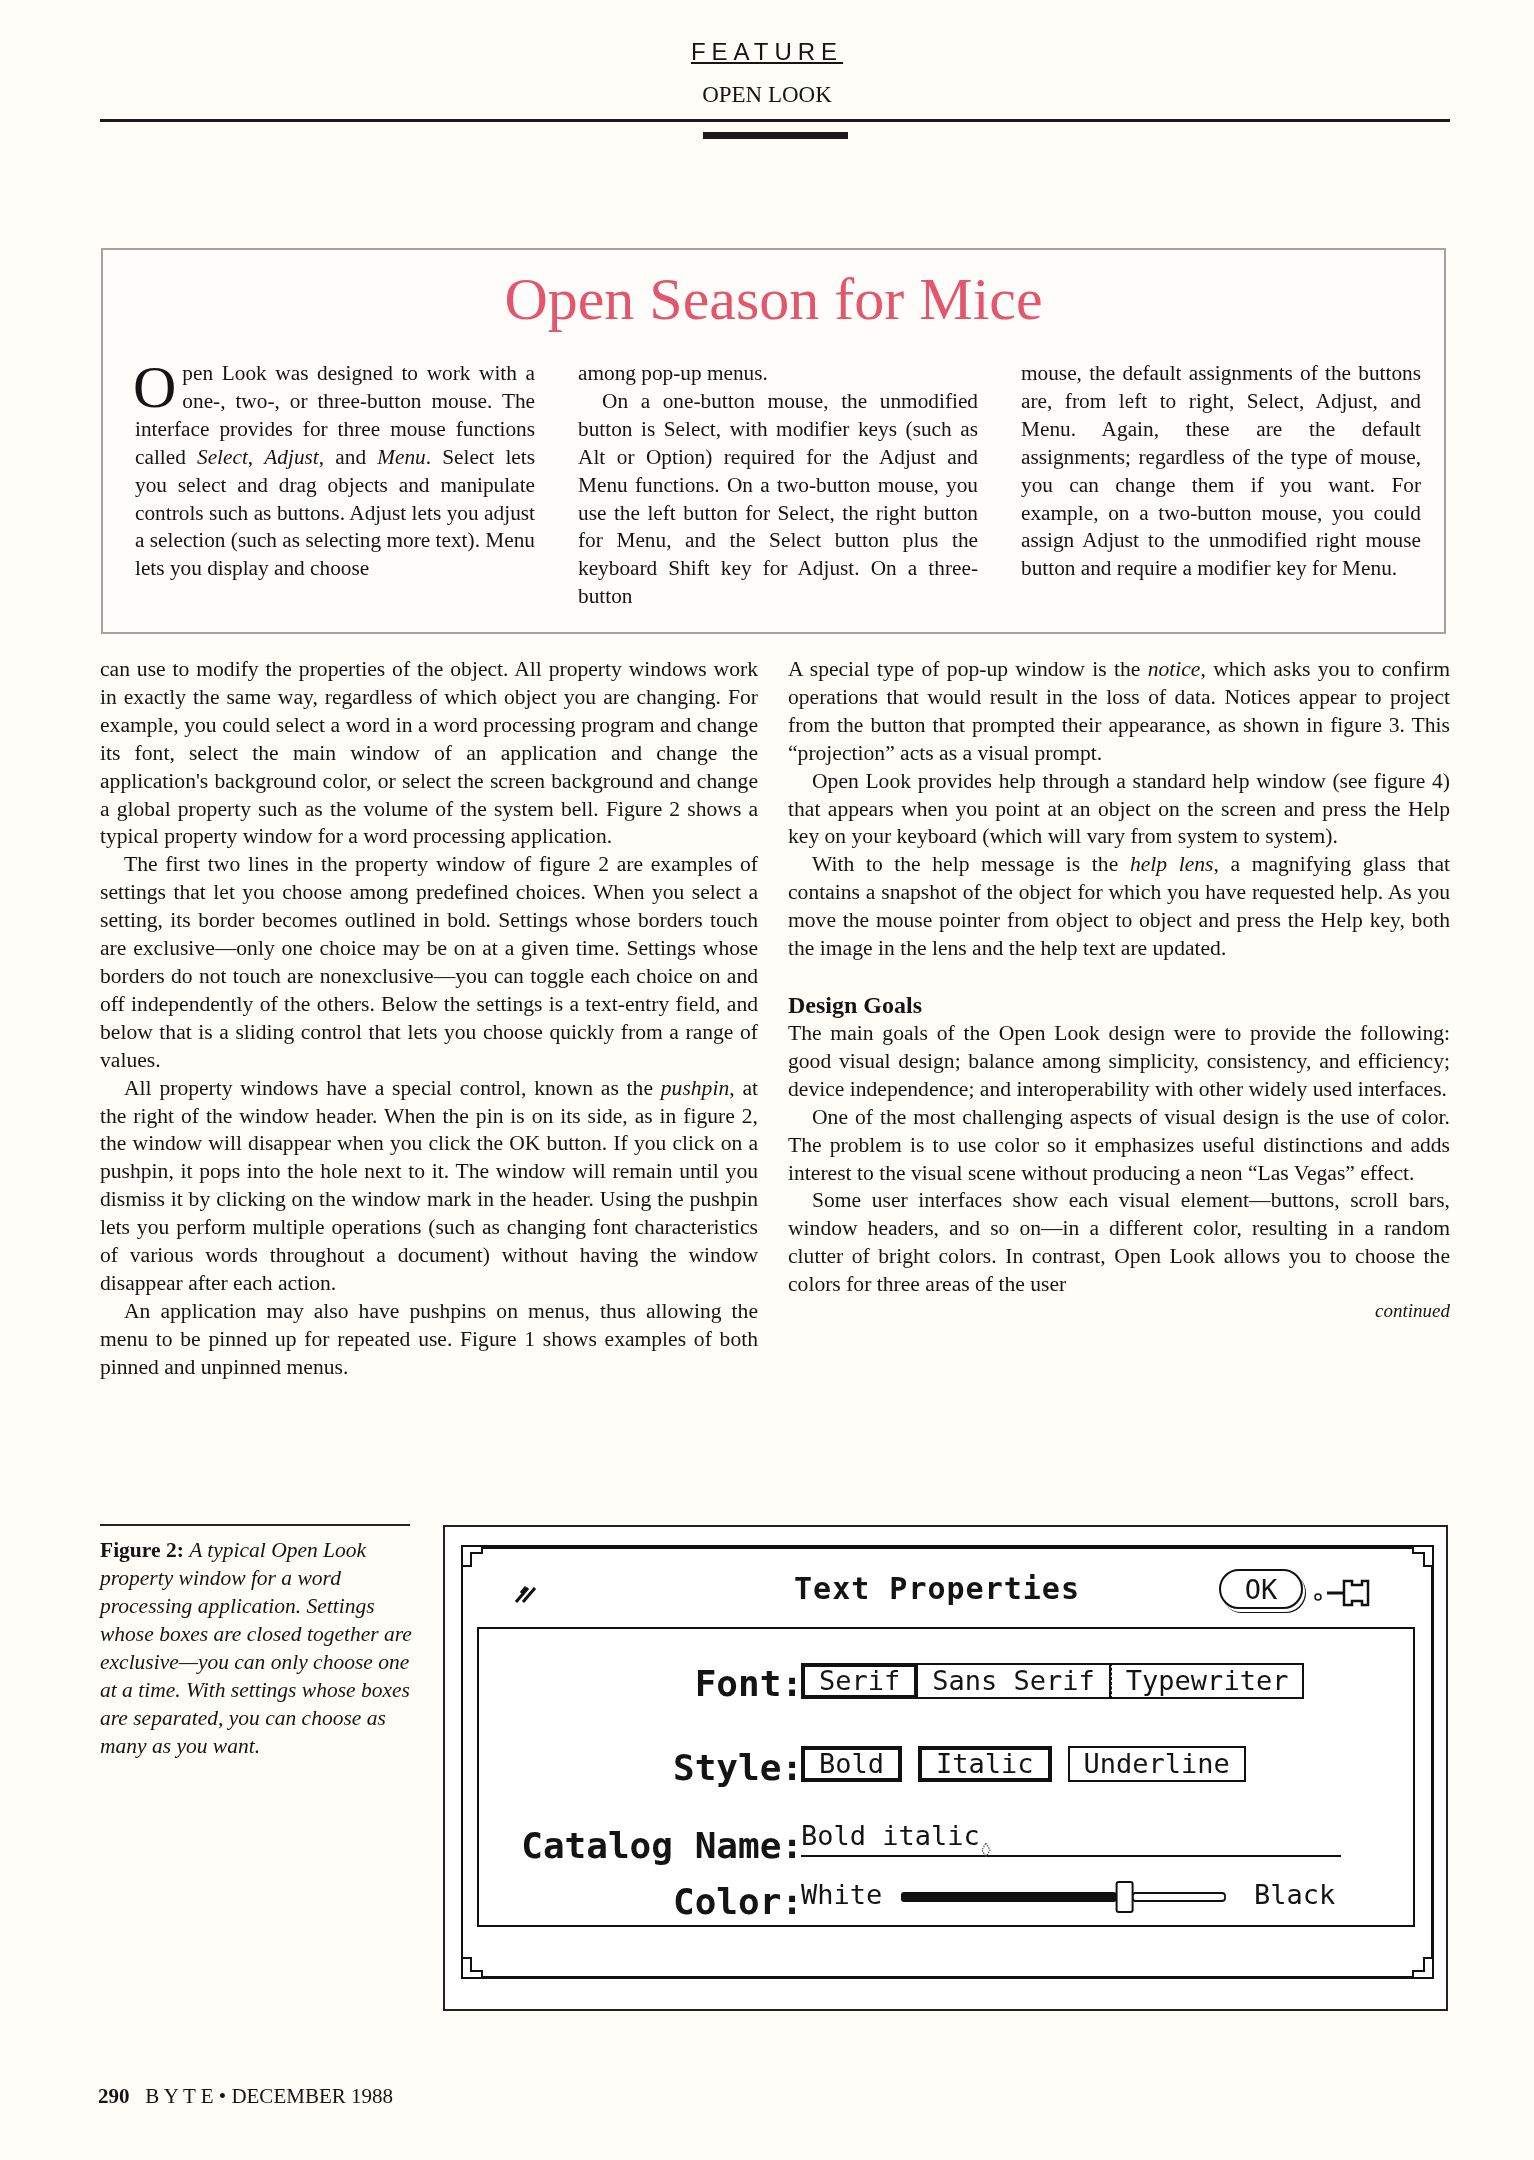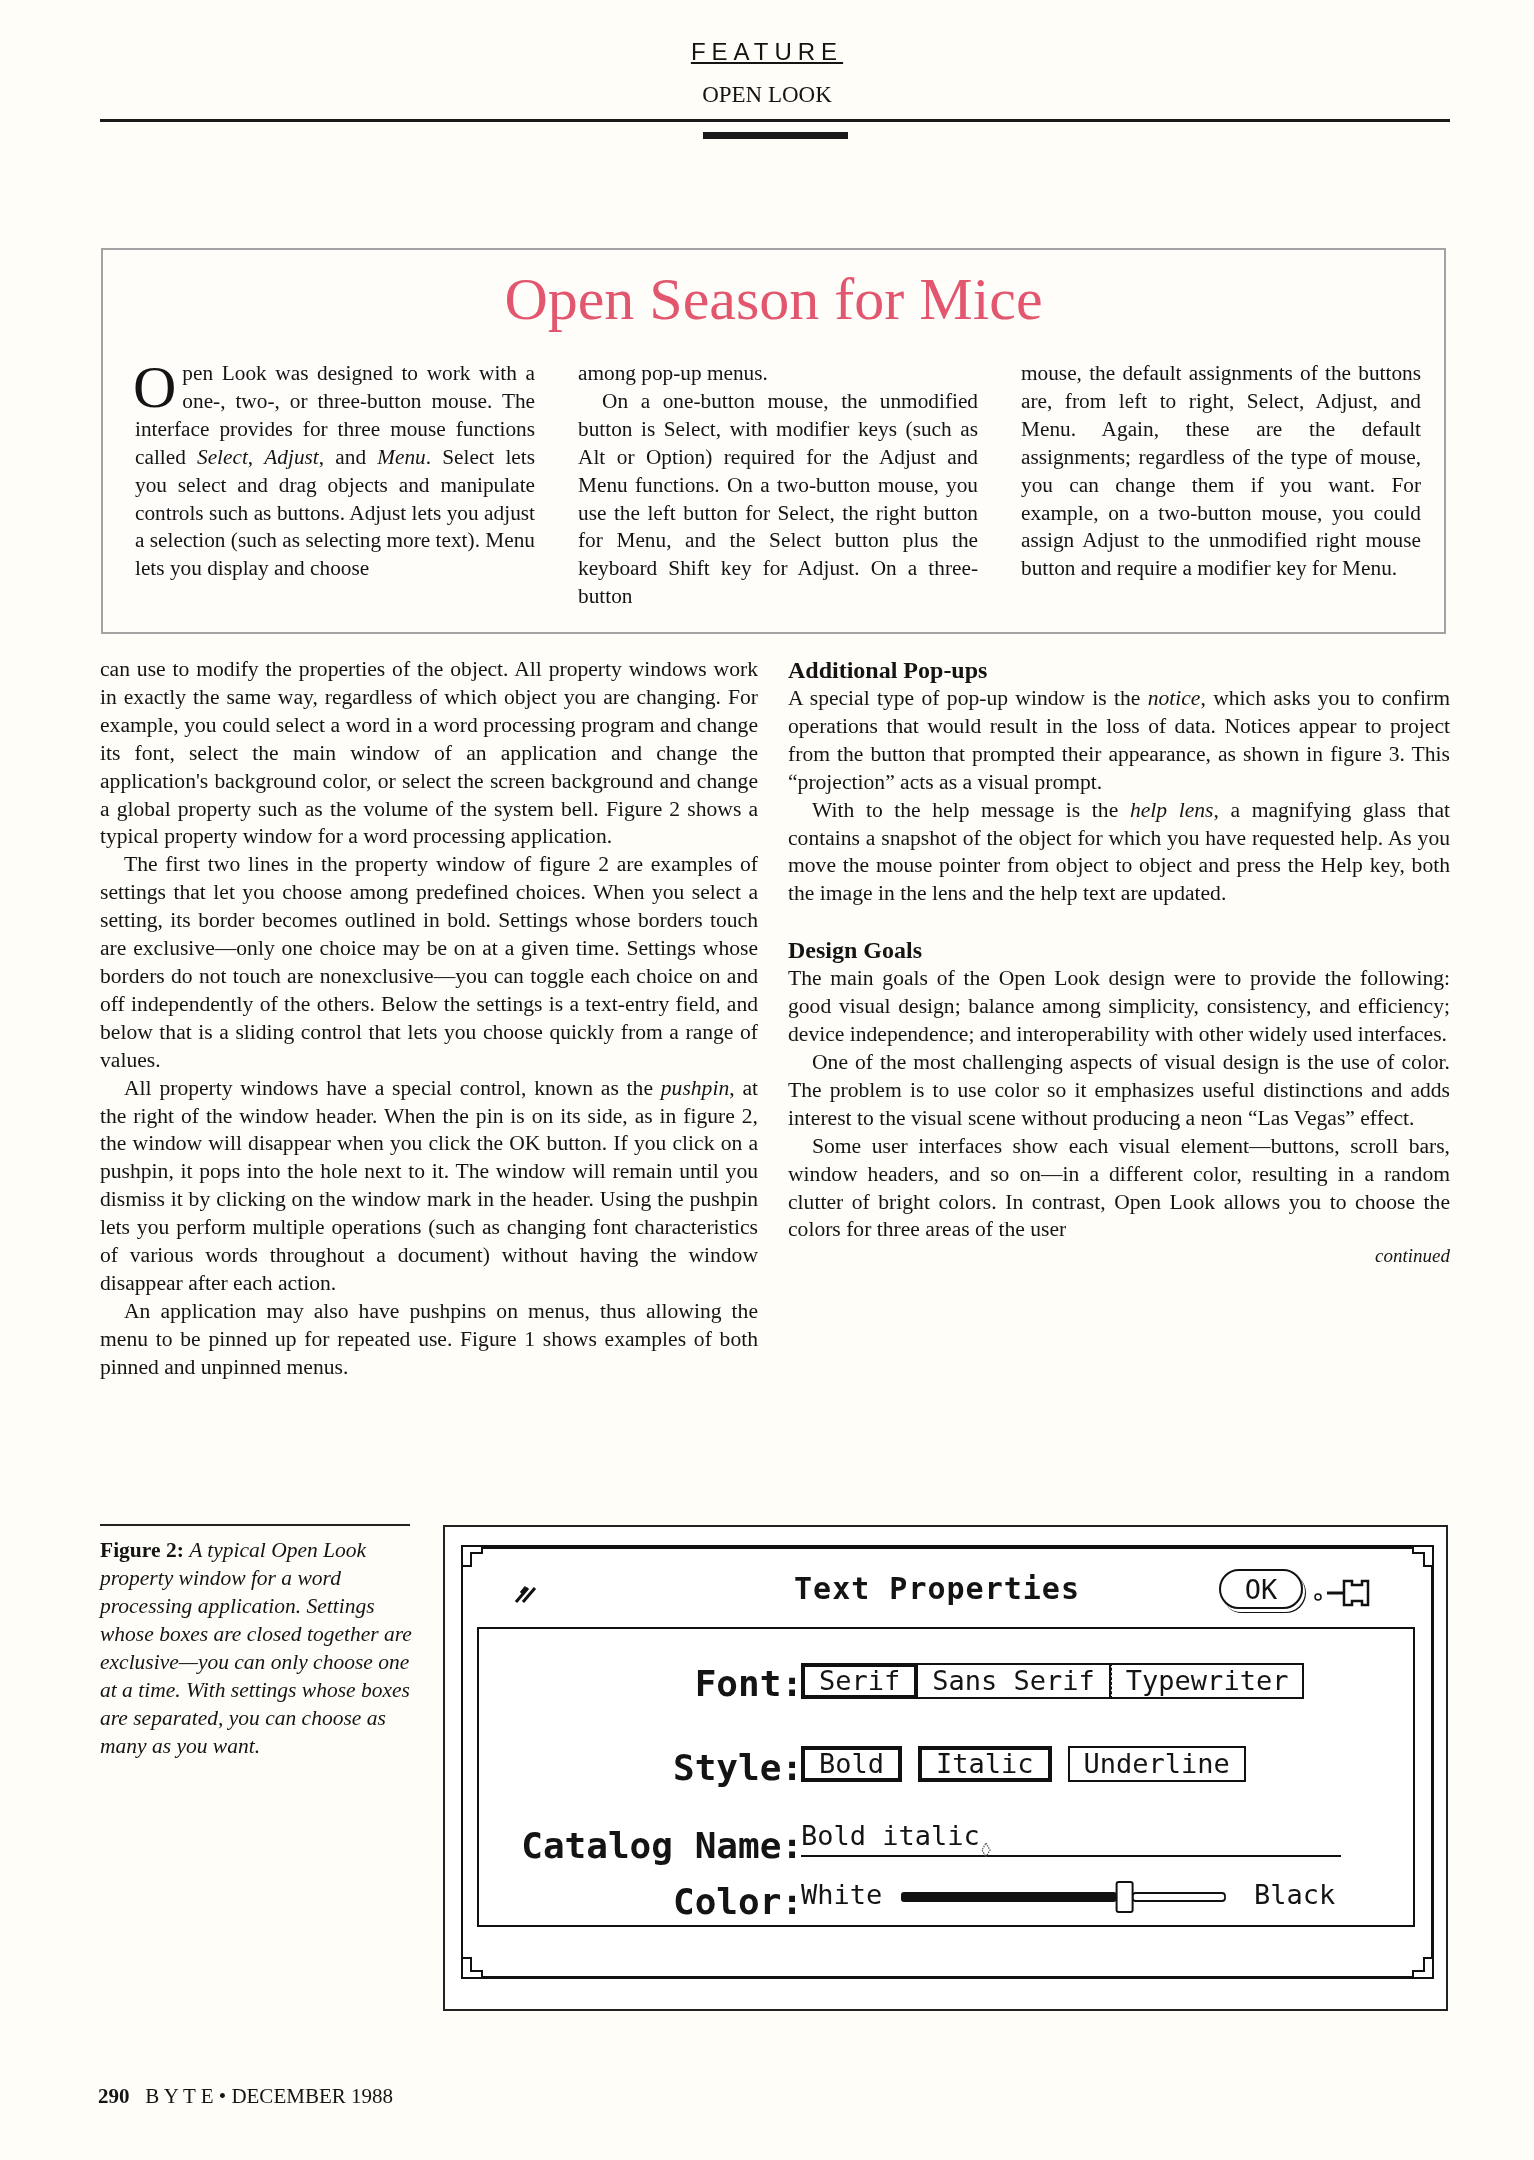--- a/index.html
+++ b/index.html
@@ -119,22 +119,22 @@
 </div>
 
 <div id="col-left" class="col">
   <p>can use to modify the properties of the object. All property windows work in exactly the same way, regardless of which object you are changing. For example, you could select a word in a word processing program and change its font, select the main window of an application and change the application's background color, or select the screen background and change a global property such as the volume of the system bell. Figure 2 shows a typical property window for a word processing application.</p>
   <p class="indent">The first two lines in the property window of figure 2 are examples of settings that let you choose among predefined choices. When you select a setting, its border becomes outlined in bold. Settings whose borders touch are exclusive—only one choice may be on at a given time. Settings whose borders do not touch are nonexclusive—you can toggle each choice on and off independently of the others. Below the settings is a text-entry field, and below that is a sliding control that lets you choose quickly from a range of values.</p>
   <p class="indent"><span>All property windows have a special control, known as the </span><i>pushpin</i><span>, at the right of the window header. When the pin is on its side, as in figure 2, the window will disappear when you click the OK button. If you click on a pushpin, it pops into the hole next to it. The window will remain until you dismiss it by clicking on the window mark in the header. Using the pushpin lets you perform multiple operations (such as changing font characteristics of various words throughout a document) without having the window disappear after each action.</span></p>
   <p class="indent">An application may also have pushpins on menus, thus allowing the menu to be pinned up for repeated use. Figure 1 shows examples of both pinned and unpinned menus.</p>
 </div>
 
 <div id="col-right" class="col">
-  <h3 class="subhead">Additional Pop-ups</h3>
   <p><span>A special type of pop-up window is the </span><i>notice</i><span>, which asks you to confirm operations that would result in the loss of data. Notices appear to project from the button that prompted their appearance, as shown in figure 3. This “projection” acts as a visual prompt.</span></p>
+  <p class="indent">Open Look provides help through a standard help window (see figure 4) that appears when you point at an object on the screen and press the Help key on your keyboard (which will vary from system to system).</p>
   <p class="indent"><span>With to the help message is the </span><i>help lens</i><span>, a magnifying glass that contains a snapshot of the object for which you have requested help. As you move the mouse pointer from object to object and press the Help key, both the image in the lens and the help text are updated.</span></p>
   <div class="gap"></div>
   <h3 class="subhead">Design Goals</h3>
   <p>The main goals of the Open Look design were to provide the following: good visual design; balance among simplicity, consistency, and efficiency; device independence; and interoperability with other widely used interfaces.</p>
   <p class="indent">One of the most challenging aspects of visual design is the use of color. The problem is to use color so it emphasizes useful distinctions and adds interest to the visual scene without producing a neon “Las Vegas” effect.</p>
   <p class="indent">Some user interfaces show each visual element—buttons, scroll bars, window headers, and so on—in a different color, resulting in a random clutter of bright colors. In contrast, Open Look allows you to choose the colors for three areas of the user</p>
   <div class="continued">continued</div>
 </div>
 
 <div id="caption-rule" class="abs"></div>

